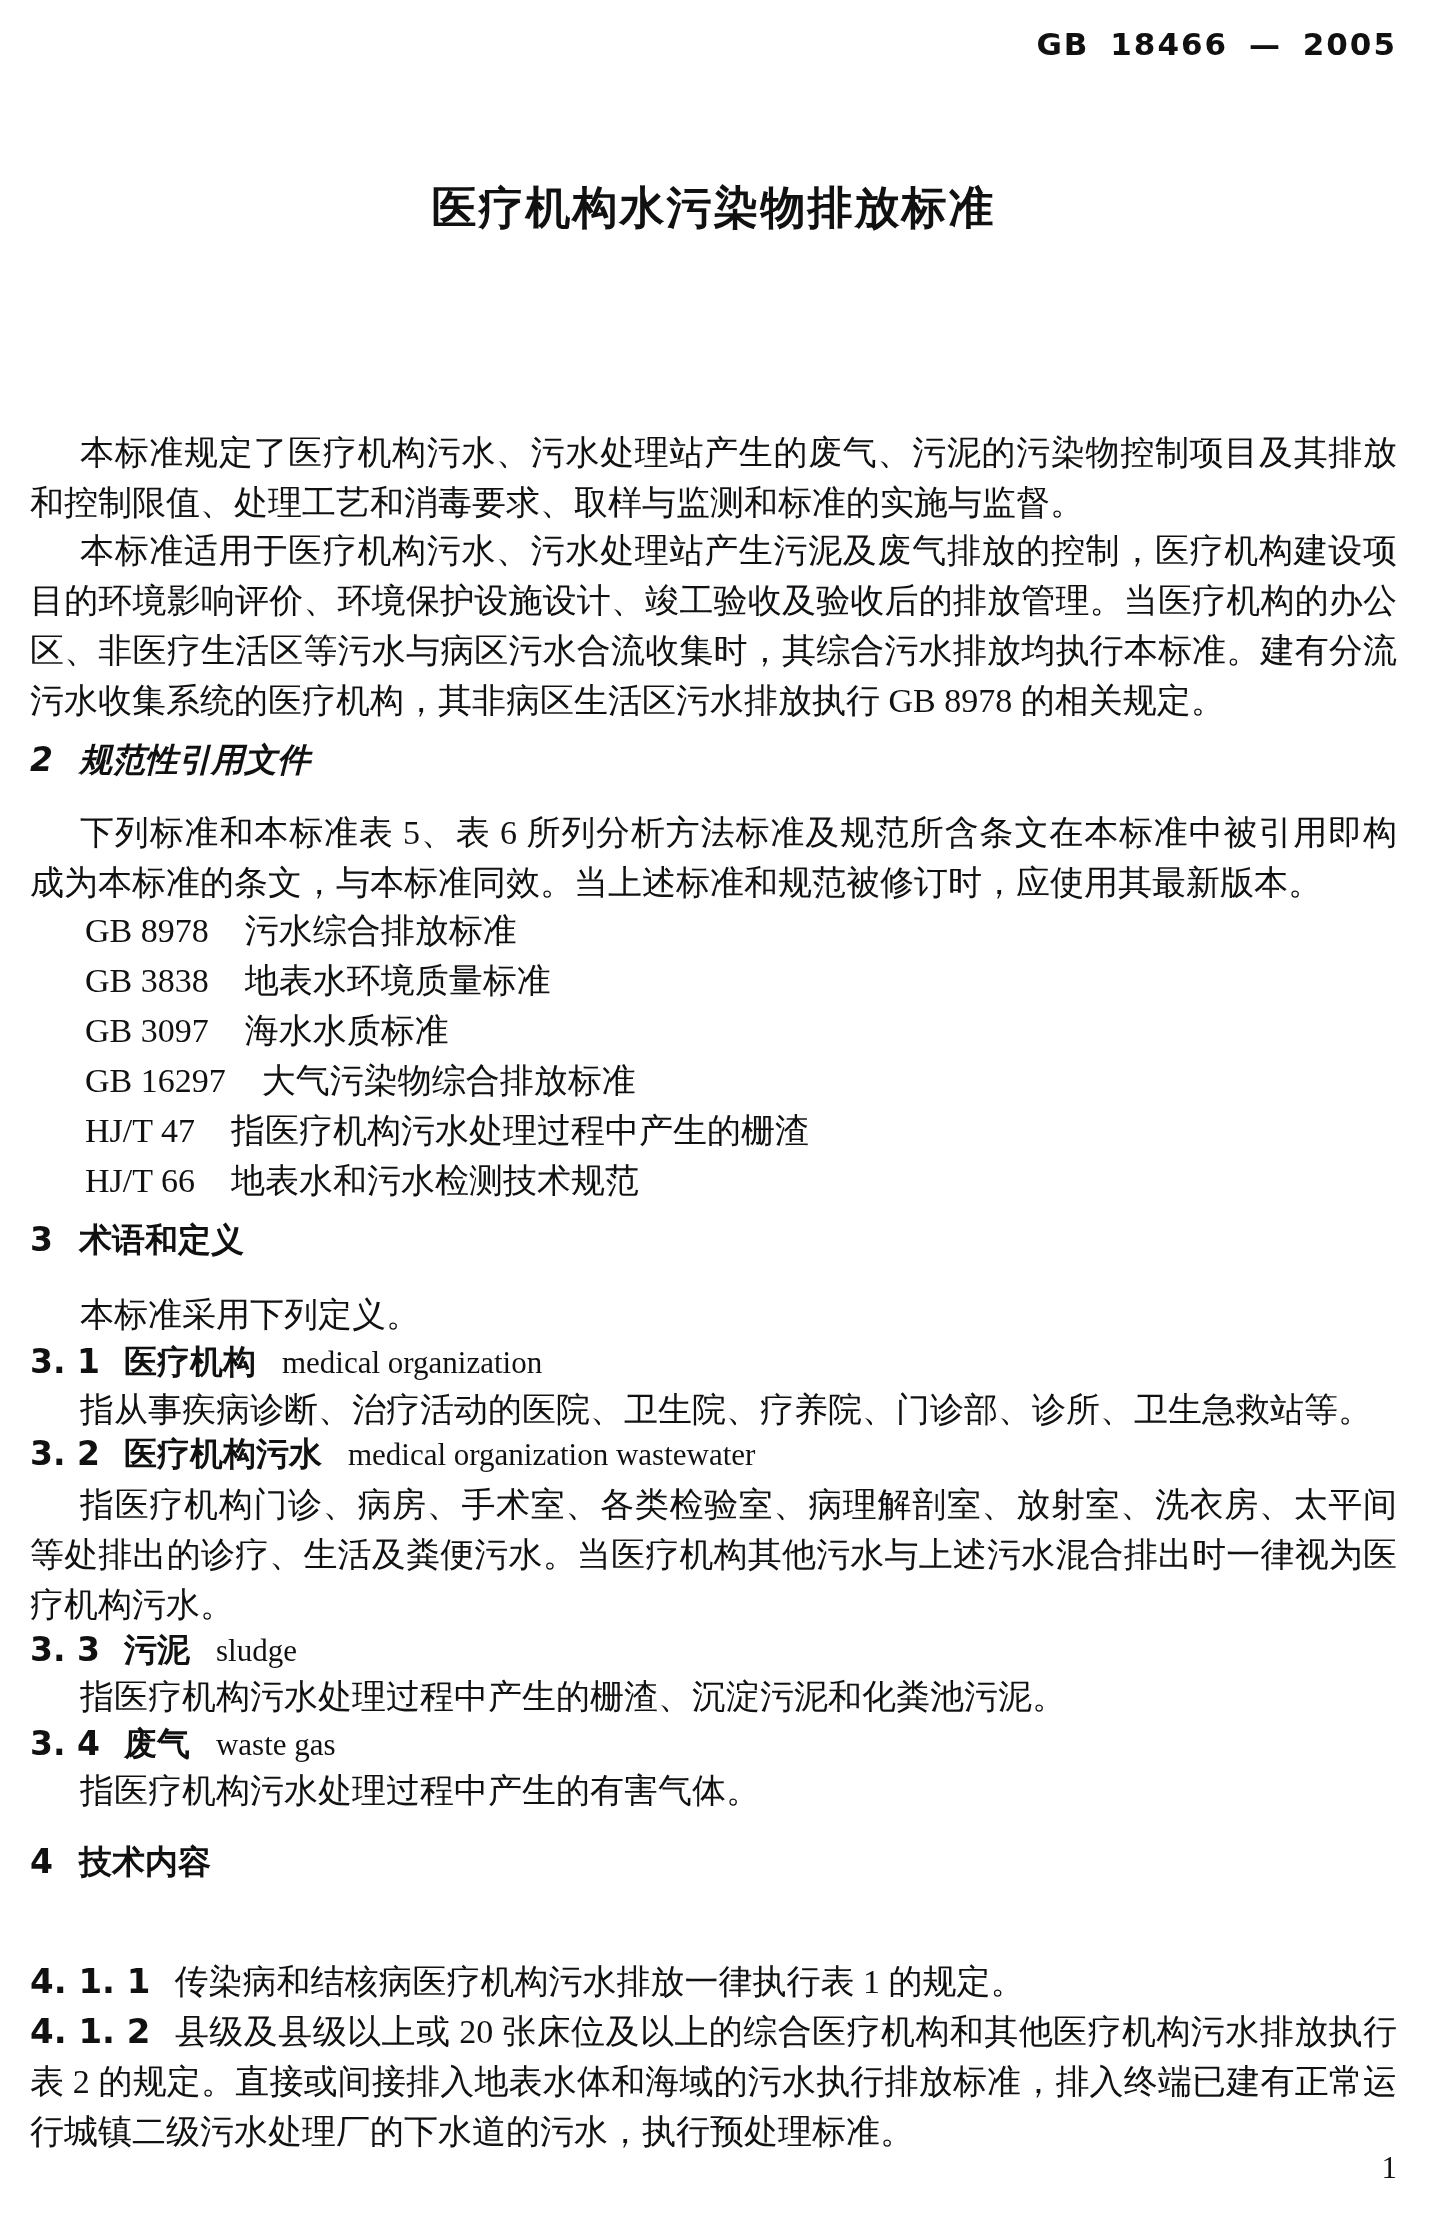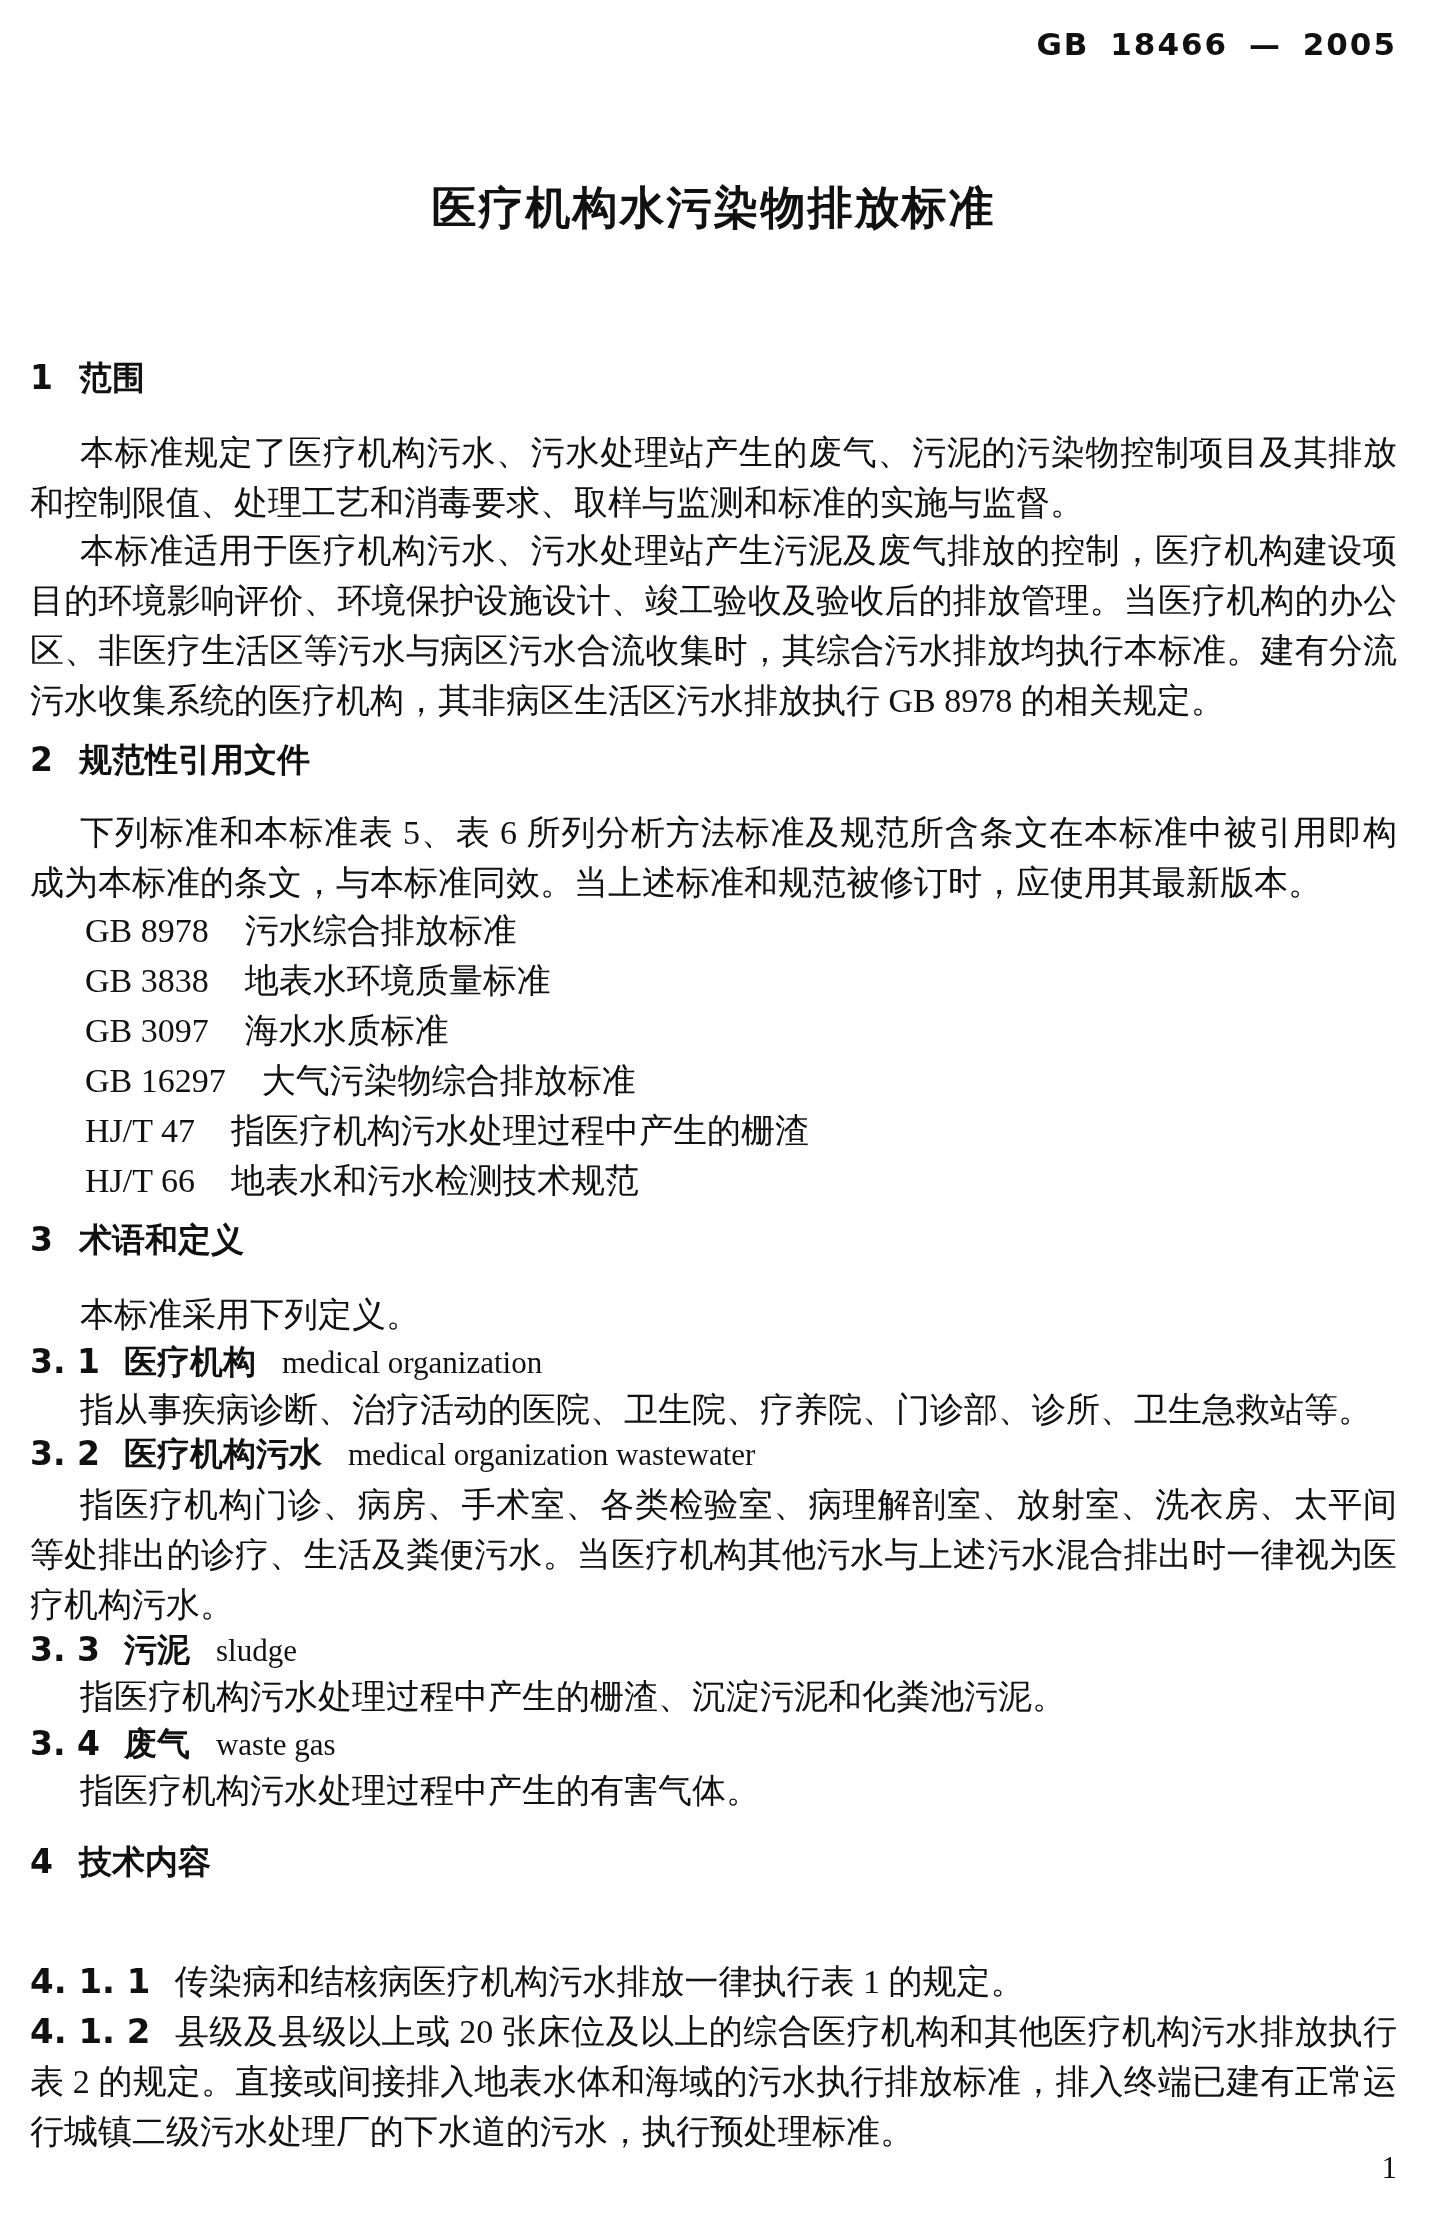--- a/index.html
+++ b/index.html
@@ -94,27 +94,24 @@
 </style>
 </head>
 <body>
 
 <div class="page">
 
   <div class="abs std-code">GB 18466 — 2005</div>
 
   <div class="abs doc-title">医疗机构水污染物排放标准</div>
 
-  <div class="abs sec-h" style="top:356px;">
-    <span class="hnum">1</span><span>范围</span>
-  </div>
   <div class="abs para" style="top:428px;">本标准规定了医疗机构污水、污水处理站产生的废气、污泥的污染物控制项目及其排放和控制限值、处理工艺和消毒要求、取样与监测和标准的实施与监督。</div>
   <div class="abs para" style="top:526px;">本标准适用于医疗机构污水、污水处理站产生污泥及废气排放的控制，医疗机构建设项目的环境影响评价、环境保护设施设计、竣工验收及验收后的排放管理。当医疗机构的办公区、非医疗生活区等污水与病区污水合流收集时，其综合污水排放均执行本标准。建有分流污水收集系统的医疗机构，其非病区生活区污水排放执行 GB 8978 的相关规定。</div>
 
-  <div class="abs sec-h" style="top:738px;">
+  <div class="abs sec-h" style="top:738px;font-style:italic;">
     <span class="hnum">2</span><span>规范性引用文件</span>
   </div>
   <div class="abs para" style="top:808px;">下列标准和本标准表 5、表 6 所列分析方法标准及规范所含条文在本标准中被引用即构成为本标准的条文，与本标准同效。当上述标准和规范被修订时，应使用其最新版本。</div>
 
   <div class="abs ref-list">
     <div class="ref-line">
       <span class="ref-code">GB 8978</span><span>污水综合排放标准</span>
     </div>
     <div class="ref-line">
       <span class="ref-code">GB 3838</span><span>地表水环境质量标准</span>

